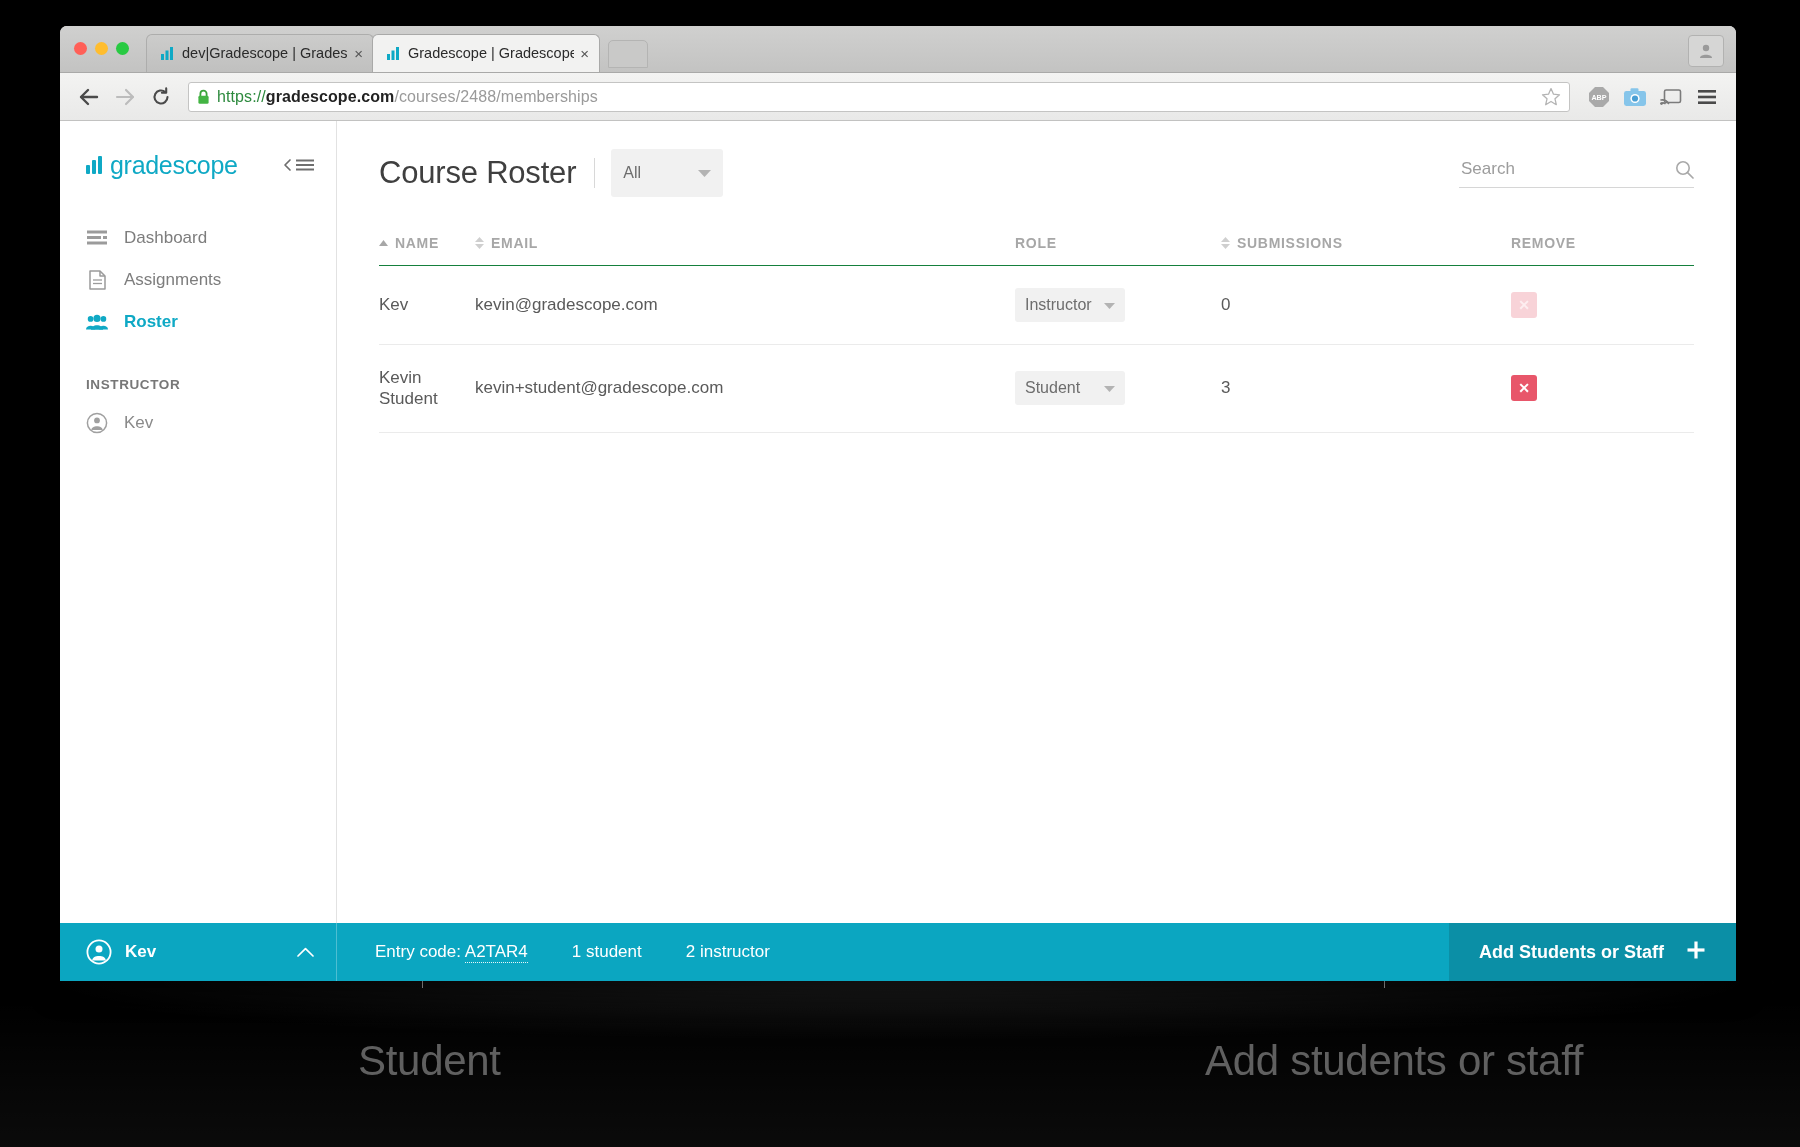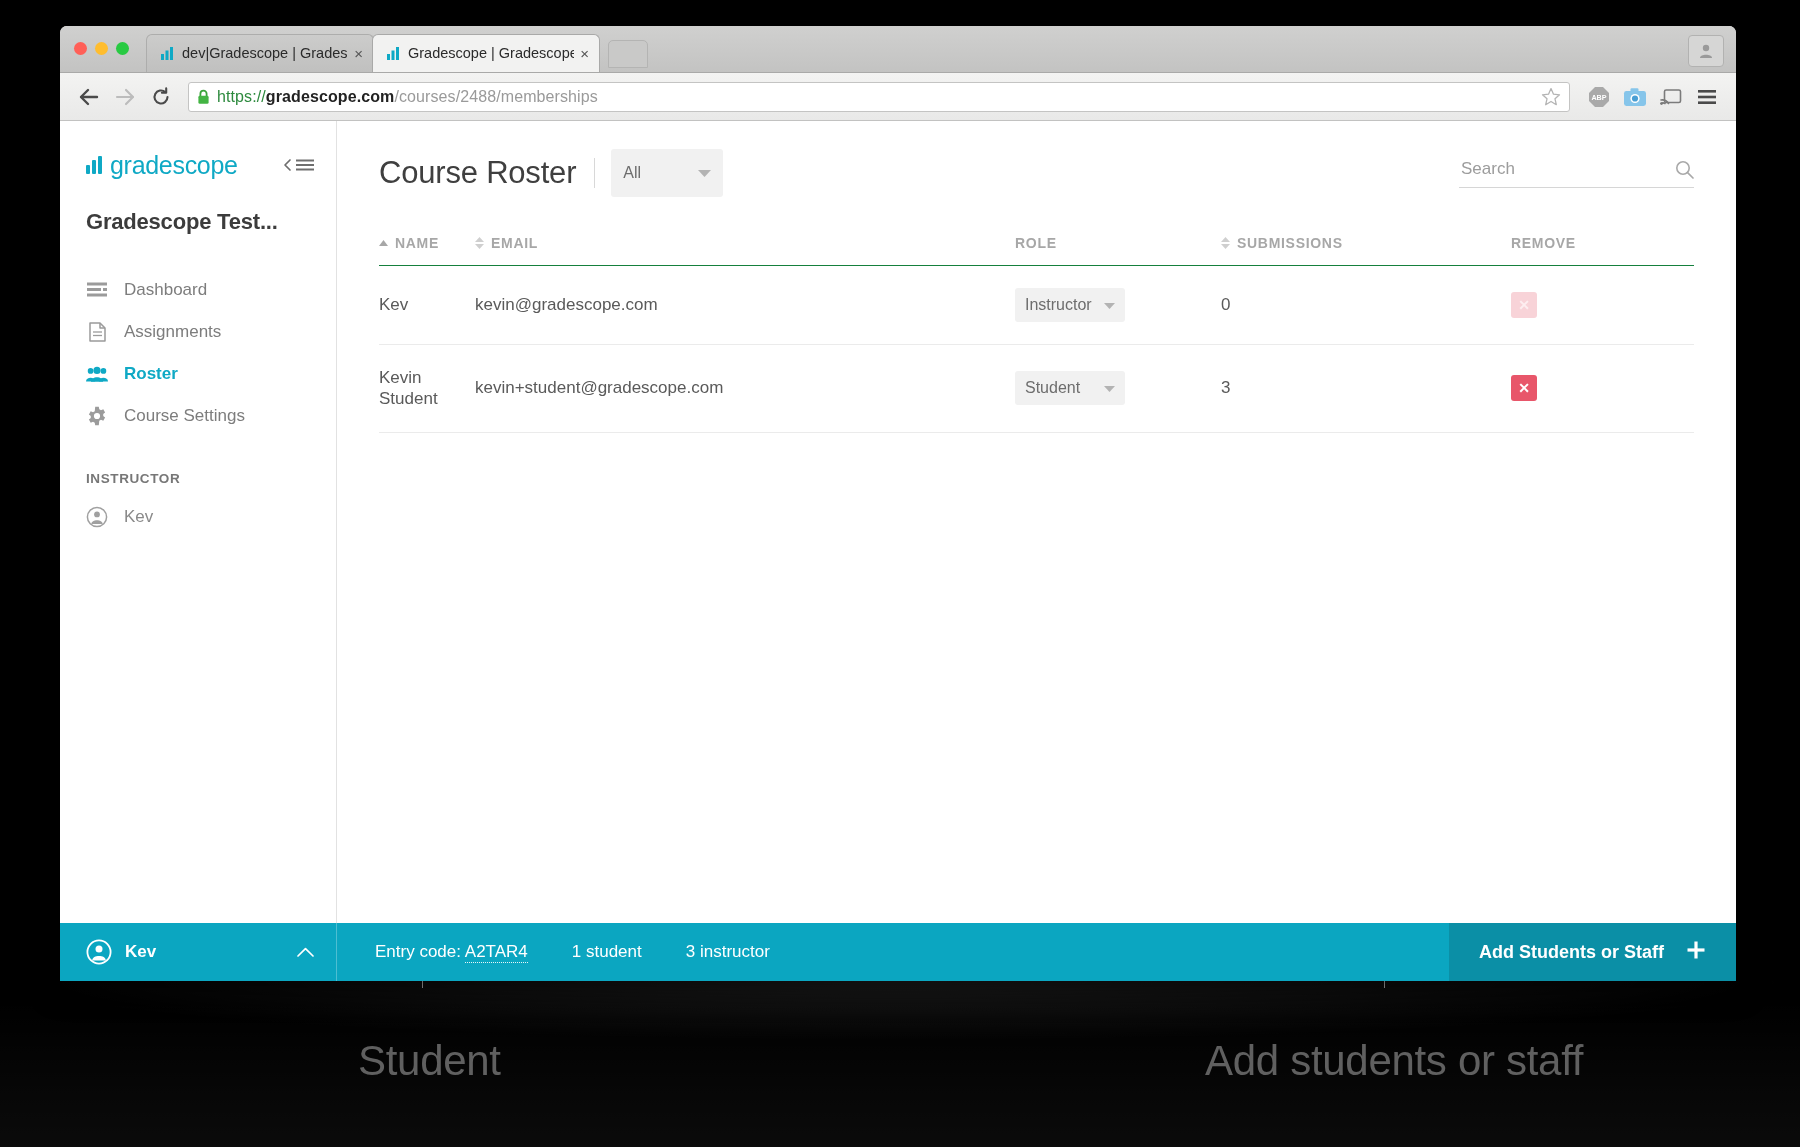--- a/index.html
+++ b/index.html
@@ -572,21 +572,20 @@
             <path d="M8 2 L3 7 L8 12" stroke="#6e6e6e" stroke-width="1.7" fill="none" stroke-linecap="round" stroke-linejoin="round"></path>
           </svg>
           <svg width="18" height="14" viewBox="0 0 18 14">
             <rect x="0" y="1.5" width="18" height="2" fill="#6e6e6e"></rect>
             <rect x="0" y="6" width="18" height="2" fill="#6e6e6e"></rect>
             <rect x="0" y="10.5" width="18" height="2" fill="#6e6e6e"></rect>
           </svg>
         </span>
       </div>
 
-      <div class="course-title">Gradescope Test...</div>
 
       <div class="nav">
 
         <div class="nav-item">
           <span class="nav-icon">
             <svg width="20" height="16" viewBox="0 0 20 16">
               <rect x="0" y="0.5" width="20" height="3" fill="currentColor"></rect>
               <rect x="0" y="6" width="14" height="3" fill="currentColor"></rect>
               <rect x="16" y="6" width="4" height="3" fill="currentColor"></rect>
               <rect x="0" y="11.5" width="20" height="3" fill="currentColor"></rect>
@@ -614,29 +613,20 @@
               <circle cx="19" cy="4.6" r="3.1" fill="currentColor"></circle>
               <circle cx="12" cy="4" r="3.9" fill="currentColor"></circle>
               <path d="M0 16 C0 10.6 10 10.6 10 16 Z" fill="currentColor"></path>
               <path d="M14 16 C14 10.6 24 10.6 24 16 Z" fill="currentColor"></path>
               <path d="M5.4 16.5 C5.4 9.8 18.6 9.8 18.6 16.5 Z" fill="currentColor"></path>
             </svg>
           </span>
           <span>Roster</span>
         </div>
 
-        <div class="nav-item">
-          <span class="nav-icon">
-            <svg width="20" height="20" viewBox="0 0 20 20">
-              <path d="M8.2 0.8 h3.6 l0.45 2.5 a6.8 6.8 0 0 1 1.7 1 l2.35 -0.95 1.8 3.1 -1.9 1.6 a6.8 6.8 0 0 1 0 1.95 l1.9 1.6 -1.8 3.1 -2.35 -0.95 a6.8 6.8 0 0 1 -1.7 1 L11.8 19.2 h-3.6 l-0.45 -2.5 a6.8 6.8 0 0 1 -1.7 -1 l-2.35 0.95 -1.8 -3.1 1.9 -1.6 a6.8 6.8 0 0 1 0 -1.95 l-1.9 -1.6 1.8 -3.1 2.35 0.95 a6.8 6.8 0 0 1 1.7 -1 Z" fill="currentColor"></path>
-              <circle cx="10" cy="10" r="3.1" fill="#ffffff"></circle>
-            </svg>
-          </span>
-          <span>Course Settings</span>
-        </div>
       </div>
 
       <div class="section-label">INSTRUCTOR</div>
 
       <div class="person-row">
         <span class="nav-icon">
           <svg width="22" height="22" viewBox="0 0 22 22">
             <circle cx="11" cy="11" r="9.6" fill="none" stroke="currentColor" stroke-width="1.5"></circle>
             <circle cx="11" cy="8.4" r="2.9" fill="currentColor"></circle>
             <path d="M5.4 18 C5.4 13 16.6 13 16.6 18 Z" fill="currentColor"></path>
@@ -775,21 +765,21 @@
       <span class="chev">
         <svg width="17" height="10" viewBox="0 0 17 10">
           <path d="M1 9 L8.5 1.6 L16 9" stroke="#ffffff" stroke-width="1.7" fill="none" stroke-linecap="round" stroke-linejoin="round"></path>
         </svg>
       </span>
     </div>
 
     <div class="bb-info">
       <span class="item"><span>Entry code:</span> <span class="entry-code">A2TAR4</span></span>
       <span class="item">1 student</span>
-      <span class="item">3 instructor</span>
+      <span class="item">2 instructor</span>
     </div>
 
     <div class="bb-add">
       <span>Add Students or Staff</span>
       <span>
         <svg width="20" height="20" viewBox="0 0 20 20">
           <rect x="8.4" y="1.5" width="3.2" height="17" fill="#ffffff"></rect>
           <rect x="1.5" y="8.4" width="17" height="3.2" fill="#ffffff"></rect>
         </svg>
       </span>

